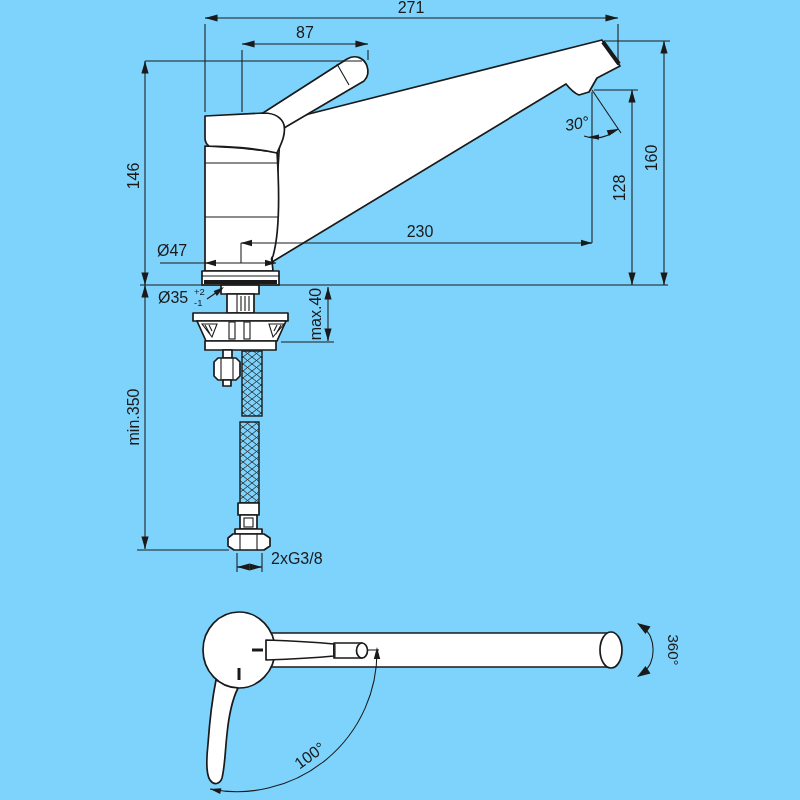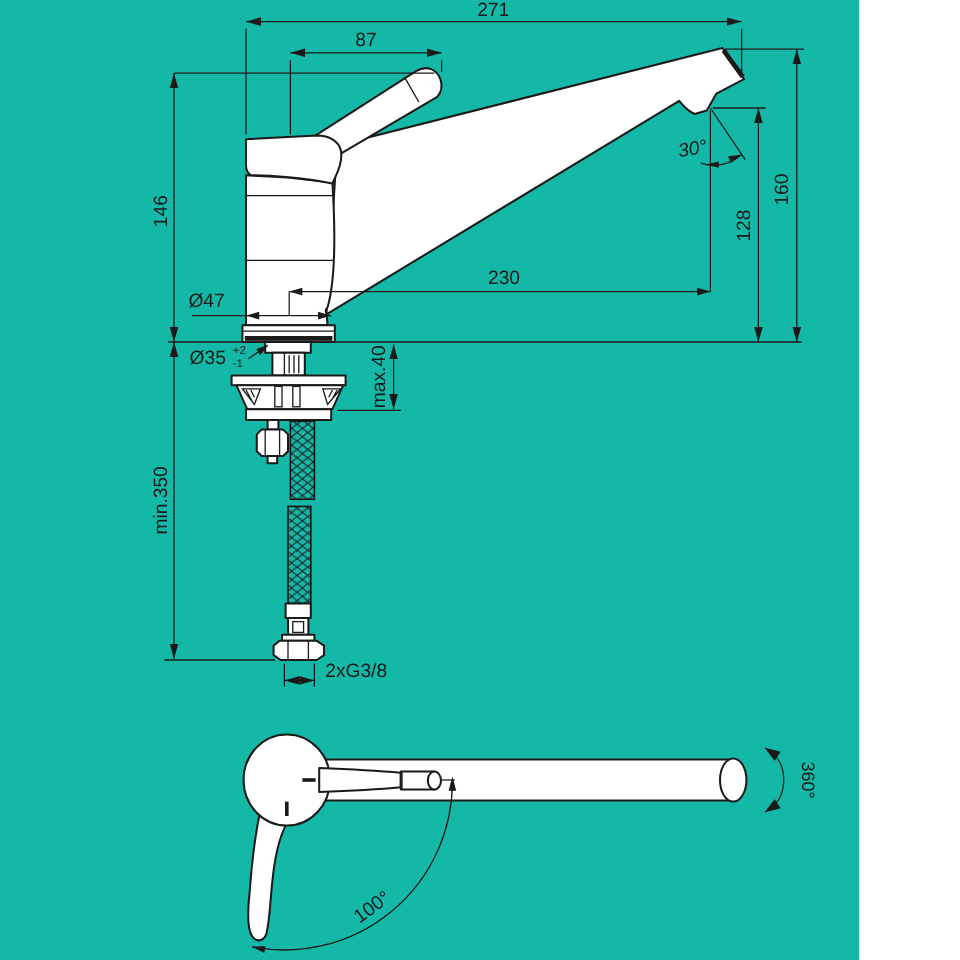--- a/index.html
+++ b/index.html
@@ -1,16 +1,16 @@
 <!DOCTYPE html>
 <html><head>
 <meta charset="utf-8">
 <style>
   html,body{margin:0;padding:0;background:#ffffff;}
-  .page{width:716px;height:800px;background:#14b8a6;position:relative;overflow:hidden;}
+  .page{width:800px;height:800px;background:#7dd3fc;position:relative;overflow:hidden;}
   svg{display:block;}
   .obj{stroke:#1a1a1a;stroke-width:1.7;fill:none;stroke-linejoin:round;stroke-linecap:round;}
   .objf{stroke:#1a1a1a;stroke-width:1.7;fill:#ffffff;stroke-linejoin:round;}
   .thin{stroke:#1a1a1a;stroke-width:1.1;fill:none;}
   .dim{stroke:#1a1a1a;stroke-width:1.05;fill:none;}
   .arr{fill:#1a1a1a;stroke:none;}
   .t{font-family:"Liberation Sans",sans-serif;font-size:16px;fill:#1a1a1a;}
   .tm{font-family:"Liberation Sans",sans-serif;font-size:15px;fill:#1a1a1a;}
   .ts{font-family:"Liberation Sans",sans-serif;font-size:9.5px;fill:#1a1a1a;}
   .ti{font-style:italic;}

